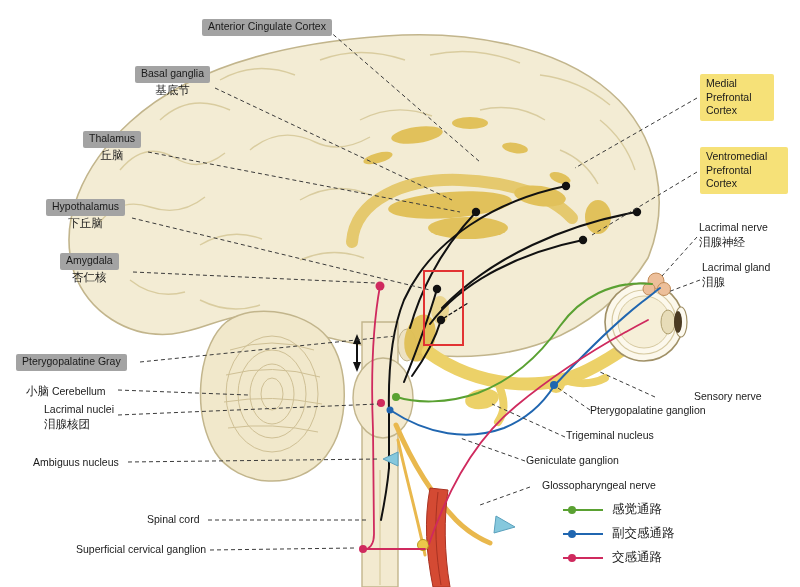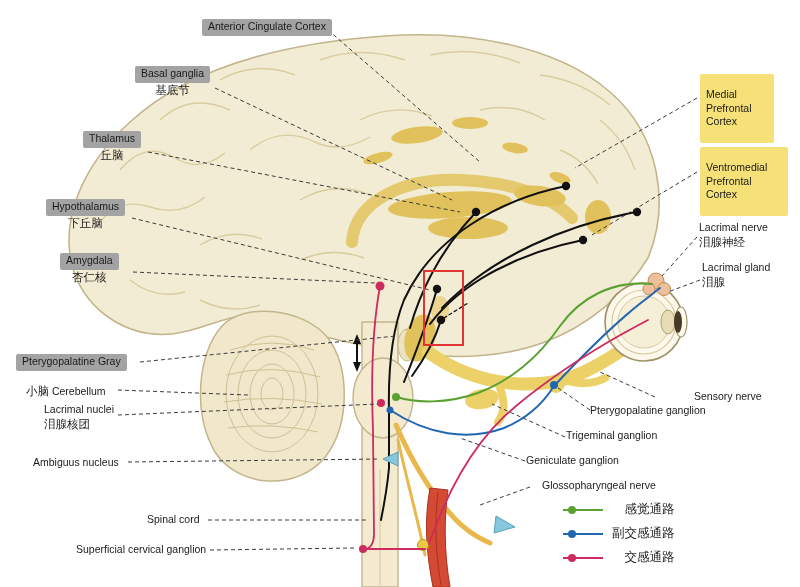--- a/index.html
+++ b/index.html
@@ -3,24 +3,24 @@
 <meta charset="utf-8">
 <style>
   html,body{margin:0;padding:0;}
   body{width:800px;height:587px;position:relative;background:#ffffff;overflow:hidden;
        font-family:"Liberation Sans",sans-serif;}
   #canvas{position:absolute;inset:0;width:800px;height:587px;}
   svg.art{position:absolute;left:0;top:0;}
   .label{position:absolute;font-size:10.5px;color:#1a1a1a;line-height:1.3;white-space:nowrap;z-index:5;}
   .center{text-align:center;}
   .hl{background:#a3a3a3;padding:1px 6px 2px;display:inline-block;border-radius:2px;}
-  .hl-block{background:#f6e178;padding:14px 6px;border-radius:2px;white-space:normal;display:inline-block;}
+  .hl-block{background:#f6e178;padding:3px 6px;border-radius:2px;white-space:normal;display:inline-block;}
   .zh{font-family:"Liberation Serif",serif;font-size:11.5px;}
   .legend{position:absolute;left:560px;top:501px;display:flex;flex-direction:column;gap:7px;z-index:5;}
-  .legend-row{display:flex;align-items:center;gap:6px;justify-content:space-between;}
+  .legend-row{display:flex;align-items:center;gap:6px;}
   .legend-label{font-family:"Liberation Serif",serif;font-size:12.5px;color:#222;}
 </style>
 </head>
 <body>
 
 <div id="canvas">
 
 <svg class="art" width="800" height="587" viewBox="0 0 800 587">
 
   <g>
@@ -265,21 +265,21 @@
 
 <div class="label" style="left:694px;top:390px">
   <span>Sensory nerve</span>
 </div>
 
 <div class="label" style="left:590px;top:404px">
   <span>Pterygopalatine ganglion</span>
 </div>
 
 <div class="label" style="left:566px;top:429px">
-  <span>Trigeminal ganglion</span>
+  <span>Trigeminal nucleus</span>
 </div>
 
 <div class="label" style="left:526px;top:454px">
   <span>Geniculate ganglion</span>
 </div>
 
 <div class="label" style="left:542px;top:479px">
   <span>Glossopharyngeal nerve</span>
 </div>
 

